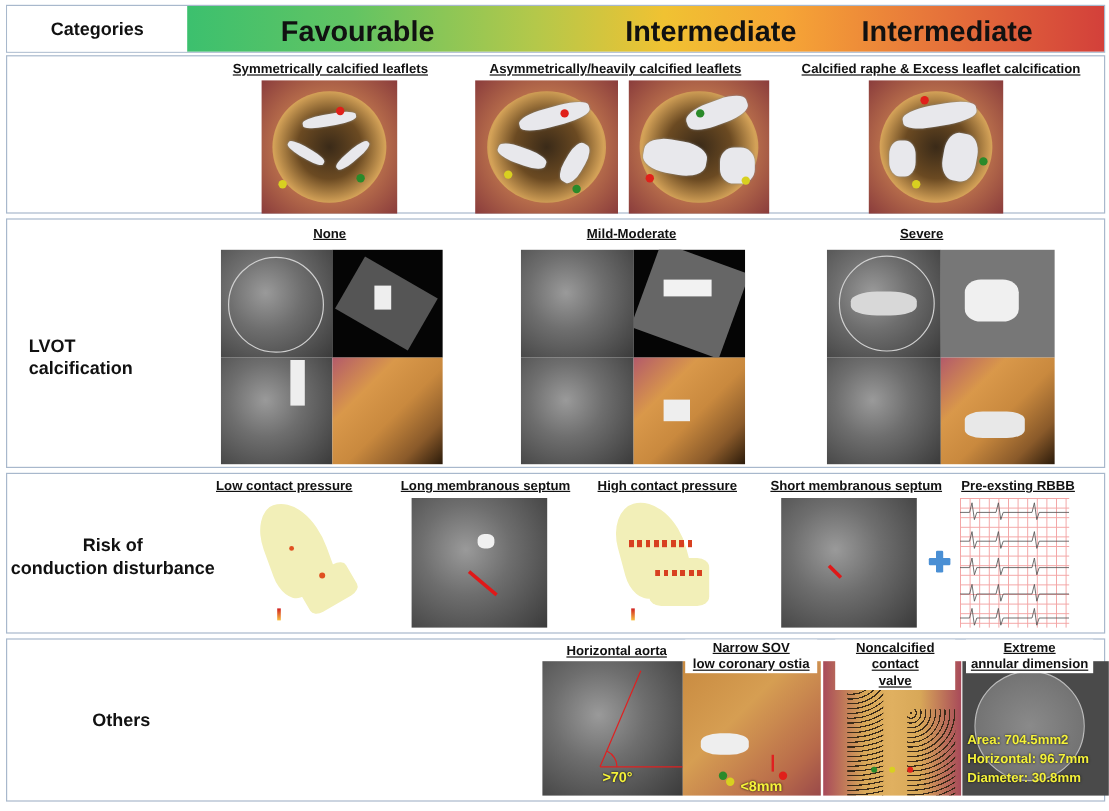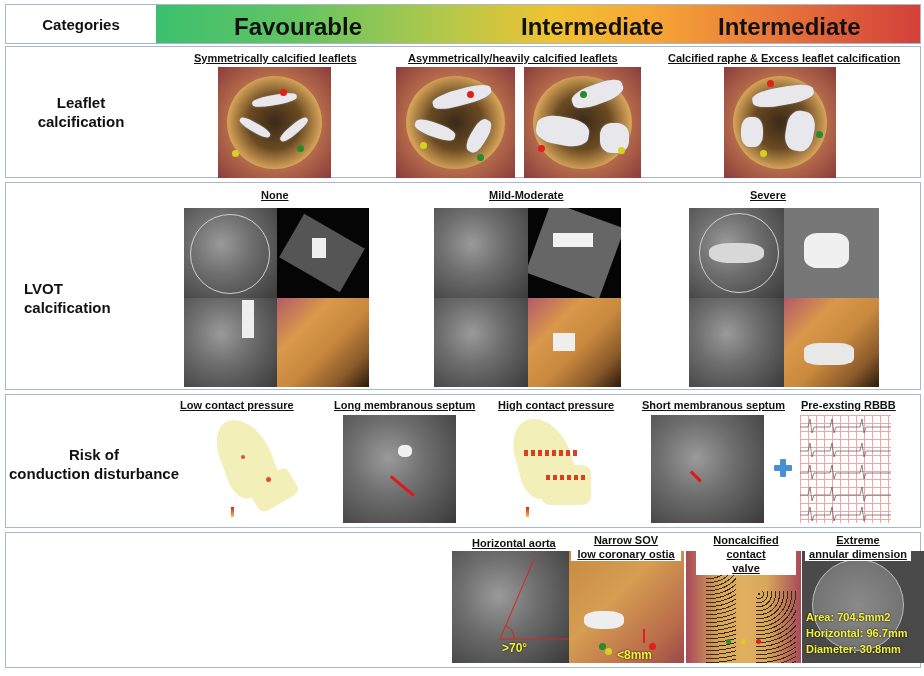--- a/index.html
+++ b/index.html
@@ -35,24 +35,20 @@
 <div class="hdr">
   <div class="hdr-cat">Categories</div>
   <div class="hdr-grad">
     <span style="left:78px;">Favourable</span>
     <span style="left:365px;">Intermediate</span>
     <span style="left:562px;">Intermediate</span>
   </div>
 </div>
 
 <div class="panel" style="top:46px; height:132px;">
-  <div class="row-label" style="top:46px;">
-    <div>Leaflet</div>
-    <div>calcification</div>
-  </div>
 
   <div class="cap" style="left:188px; top:4px;">Symmetrically calcified leaflets</div>
   <div class="img ct-leaflet" style="left:212px; top:20px; width:113px; height:111px;">
     <div class="ring"></div>
     <div class="calc" style="left:30%; top:25%; width:40%; height:10px; transform:rotate(-10deg);"></div>
     <div class="calc" style="left:18%; top:50%; width:30%; height:9px; transform:rotate(30deg);"></div>
     <div class="calc" style="left:52%; top:52%; width:30%; height:9px; transform:rotate(-40deg);"></div>
     <div class="dot" style="left:55%; top:20%; background:#e0201a;"></div>
     <div class="dot" style="left:70%; top:70%; background:#2a8a2a;"></div>
     <div class="dot" style="left:12%; top:75%; background:#d8d020;"></div>
@@ -180,20 +176,21 @@
       <polyline points="0,12 8,12 10,4 12,18 14,12 30,12 32,4 34,18 36,12 60,12 62,4 64,18 66,12 91,12" fill="none" stroke="#555" stroke-width="0.7"></polyline>
       <polyline points="0,36 8,36 10,28 12,42 14,36 30,36 32,28 34,42 36,36 60,36 62,28 64,42 66,36 91,36" fill="none" stroke="#555" stroke-width="0.7"></polyline>
       <polyline points="0,58 8,58 10,50 12,64 14,58 30,58 32,50 34,64 36,58 60,58 62,50 64,64 66,58 91,58" fill="none" stroke="#555" stroke-width="0.7"></polyline>
       <polyline points="0,80 8,80 10,72 12,86 14,80 30,80 32,72 34,86 36,80 60,80 62,72 64,86 66,80 91,80" fill="none" stroke="#555" stroke-width="0.7"></polyline>
       <polyline points="0,100 8,100 10,92 12,106 14,100 30,100 32,92 34,106 36,100 60,100 62,92 64,106 66,100 91,100" fill="none" stroke="#555" stroke-width="0.7"></polyline>
     </svg>
   </div>
 </div>
 
 <div class="panel" style="top:532px; height:136px;">
+  <div class="row-label" style="top:58px; left:0; width:190px;">Others</div>
 
   <div class="cap" style="left:466px; top:3px;">Horizontal aorta</div>
   <div class="img gray-ct" style="left:446px; top:18px; width:117px; height:112px;">
     <svg width="117" height="112" style="position:absolute; left:0; top:0;">
       <line x1="48" y1="88" x2="82" y2="8" stroke="#e02020" stroke-width="1"></line>
       <line x1="48" y1="88" x2="117" y2="88" stroke="#e02020" stroke-width="1"></line>
       <path d="M 62 88 A 14 14 0 0 0 54 75" fill="none" stroke="#e02020" stroke-width="1"></path>
     </svg>
     <div class="ylabel" style="left:50px; top:90px; font-size:12px;">&gt;70°</div>
   </div>

